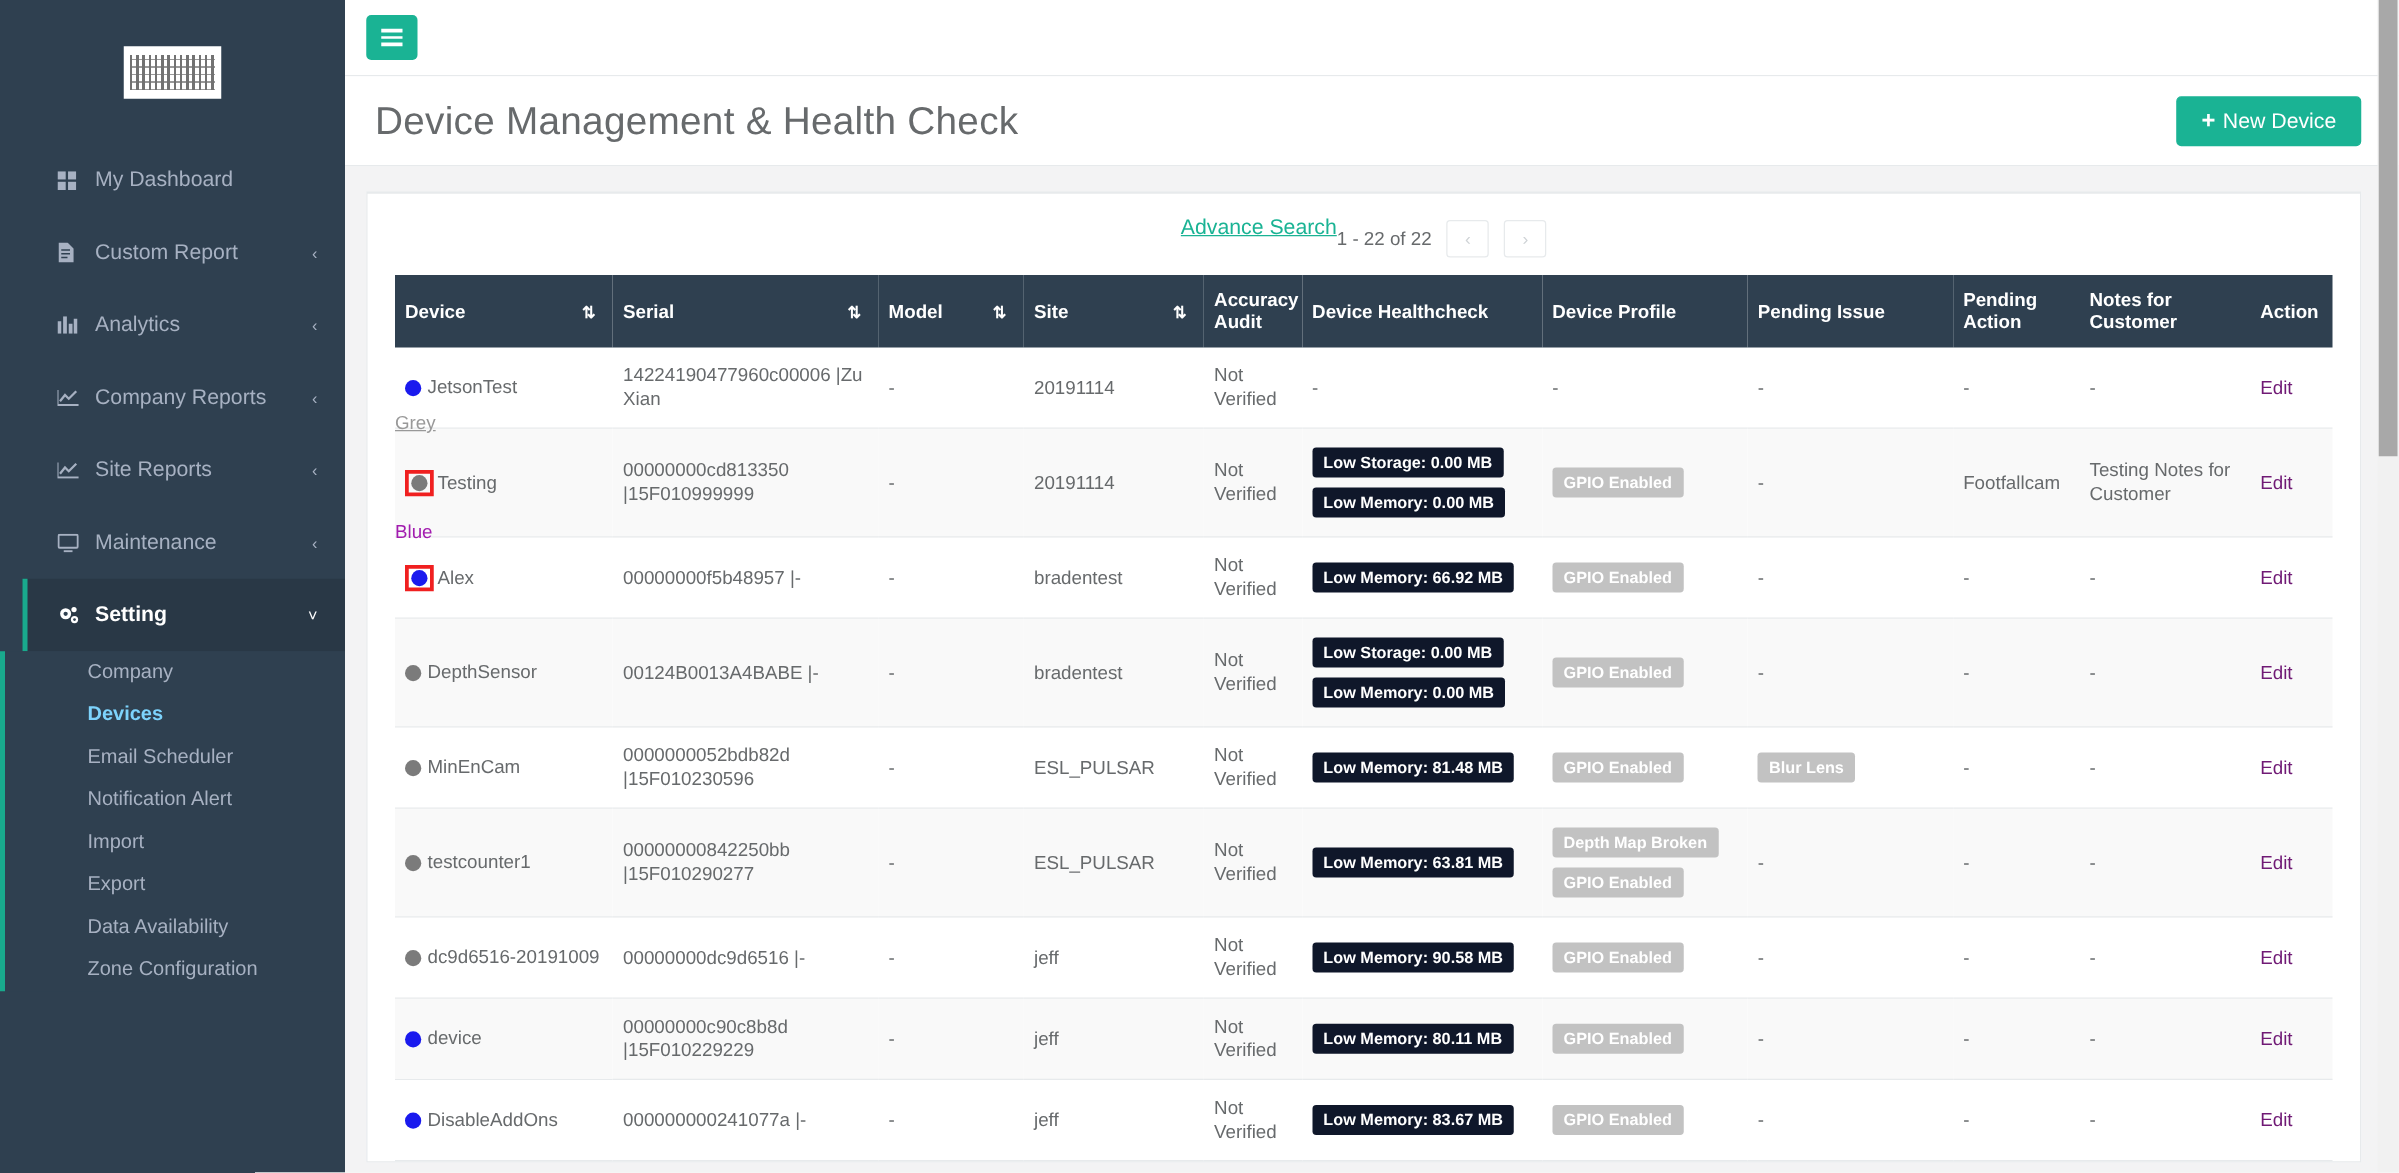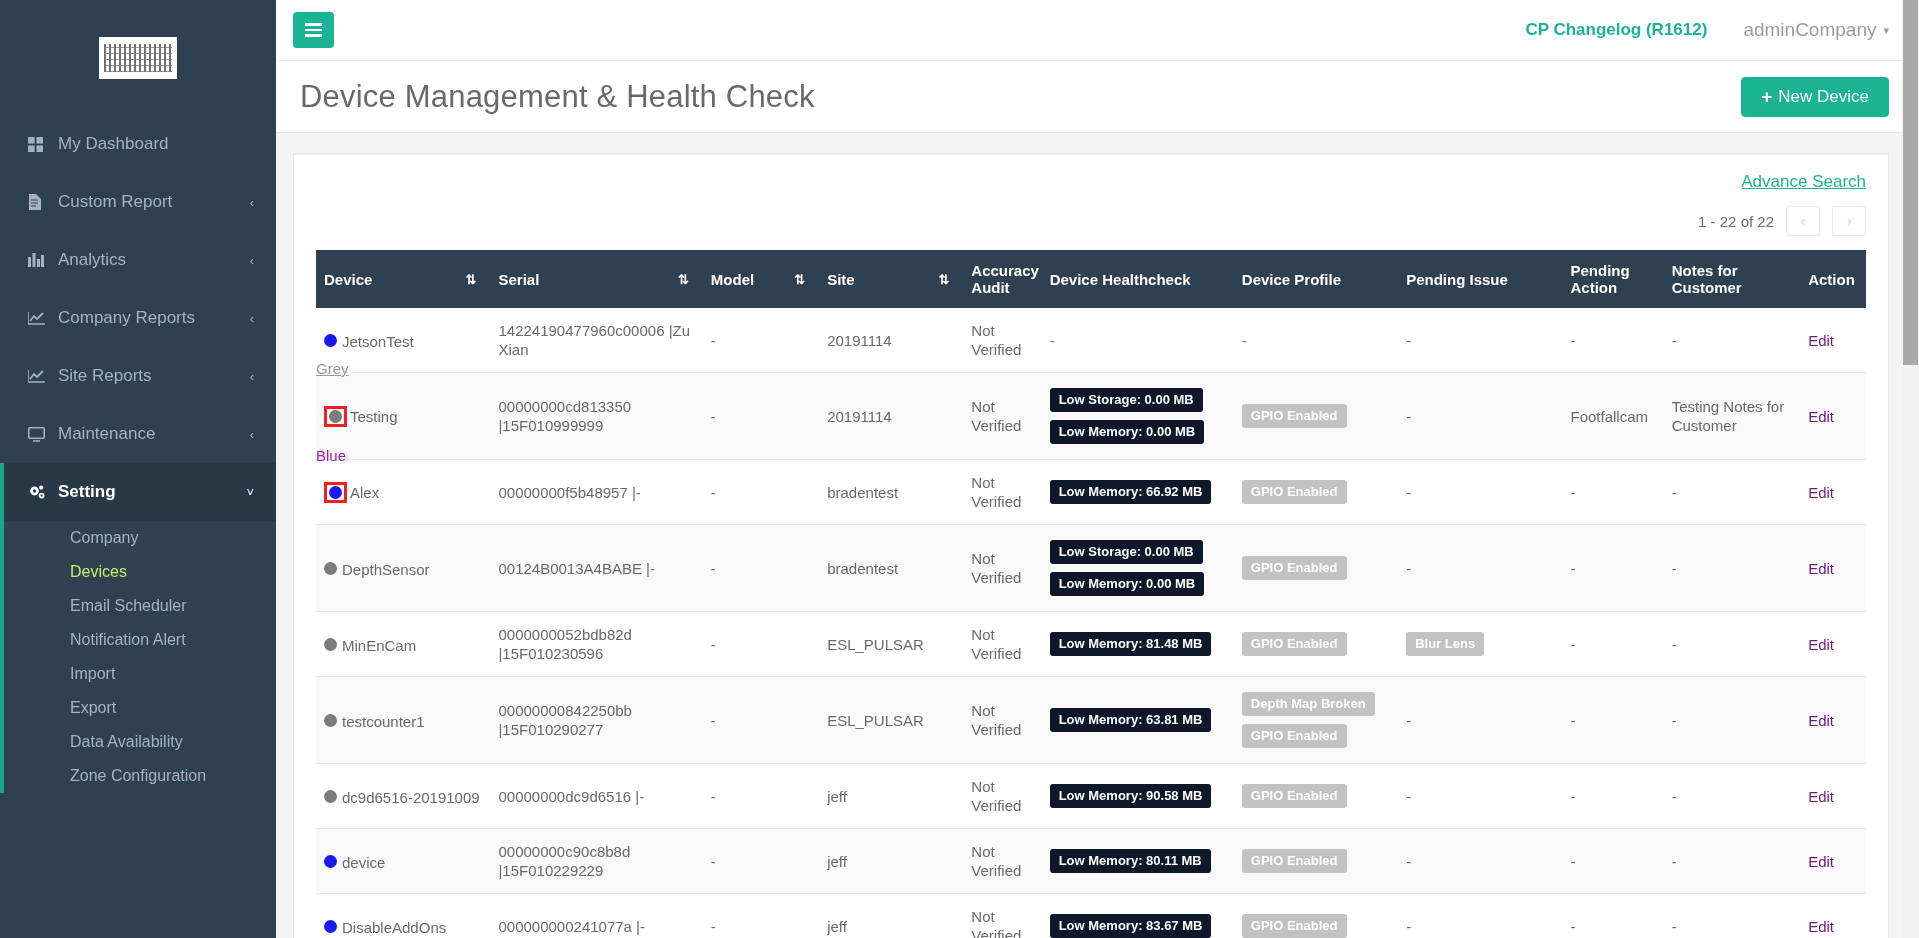--- a/index.html
+++ b/index.html
@@ -22,42 +22,42 @@
     display: block; position: relative; overflow: hidden;
   }
   .logo-img::before {
     content: "";
     position: absolute; left: 5px; top: 7px; right: 5px; bottom: 7px;
     background:
       repeating-linear-gradient(90deg, #444 0 2px, transparent 2px 5px),
       repeating-linear-gradient(0deg, #777 0 1px, transparent 1px 6px);
     opacity: .75;
   }
-  .nav { list-style: none; }
+  .nav { list-style: none; padding-left: 18px; }
   .nav-item {
     display: flex; align-items: center;
     height: 58px; padding: 0 22px 0 24px;
     color: #a7b1c2; font-size: 17px; cursor: pointer;
     border-left: 4px solid transparent;
   }
   .nav-item .ico { width: 30px; flex: 0 0 30px; display: flex; align-items: center; color: #a7b1c2; }
   .nav-item .lbl { flex: 1 1 auto; }
   .nav-item .caret { font-size: 13px; color: #a7b1c2; }
   .nav-item.active {
     background: #293846; color: #ffffff; border-left-color: #19aa8d;
   }
   .nav-item.active .ico, .nav-item.active .caret { color: #ffffff; }
   .nav-item.active .lbl { font-weight: bold; }
 
   .subnav { list-style: none; background: #2f4050; border-left: 4px solid #19aa8d; }
   .subnav-item {
     padding: 7px 10px 7px 66px;
     color: #a7b1c2; font-size: 16px; cursor: pointer; line-height: 20px;
   }
-  .subnav-item.active { color: #bef264; font-weight: normal; }
+  .subnav-item.active { color: #7dd3fc; font-weight: bold; }
 
   
   .main { flex: 1 1 auto; height: 938px; position: relative; background: #f3f3f4; overflow: hidden; }
 
   .topbar {
     height: 61px; background: #ffffff;
     display: flex; align-items: center; justify-content: space-between;
     padding: 0 30px 0 17px; border-bottom: 1px solid #e7eaec;
   }
   .burger {
@@ -80,21 +80,21 @@
   .btn-new {
     background: #1ab394; border: 1px solid #1ab394; color: #ffffff;
     font-size: 17px; padding: 9px 19px; border-radius: 4px; cursor: pointer;
     display: flex; align-items: center; gap: 6px;
   }
   .btn-new .plus { font-size: 19px; font-weight: bold; line-height: 1; }
 
   .content { padding: 20px 30px 0 17px; }
   .panel { background: #ffffff; border: 1px solid #e7eaec; border-top: 2px solid #e7eaec; padding: 17px 22px 0 22px; }
 
-  .panel-tools { display: flex; flex-direction: column; align-items: flex-end; justify-content: center; }
+  .panel-tools { display: flex; flex-direction: row; align-items: flex-end; justify-content: center; }
   .adv-search {
     color: #1ab394; font-size: 17px; text-decoration: underline; cursor: pointer; margin-bottom: 14px;
   }
   .pager { display: flex; align-items: center; gap: 12px; }
   .pager-count { color: #676a6c; font-size: 15px; }
   .pg-btn {
     width: 34px; height: 30px; border: 1px solid #e7eaec; background: #ffffff;
     color: #cfd3d6; font-size: 14px; cursor: pointer; border-radius: 3px;
     display: flex; align-items: center; justify-content: center;
   }
@@ -249,27 +249,20 @@
   </nav>
 
   <div class="main">
 
     <div class="topbar">
       <button class="burger">
         <span></span>
         <span></span>
         <span></span>
       </button>
-      <div class="topbar-right">
-        <span class="changelog">CP Changelog (R1612)</span>
-        <span class="userbox">
-          <span>adminCompany</span>
-          <span class="caret">▾</span>
-        </span>
-      </div>
     </div>
 
     <div class="pagehead">
       <h1 class="pagetitle">Device Management &amp; Health Check</h1>
       <button class="btn-new">
         <span class="plus">+</span>
         <span>New Device</span>
       </button>
     </div>
 

